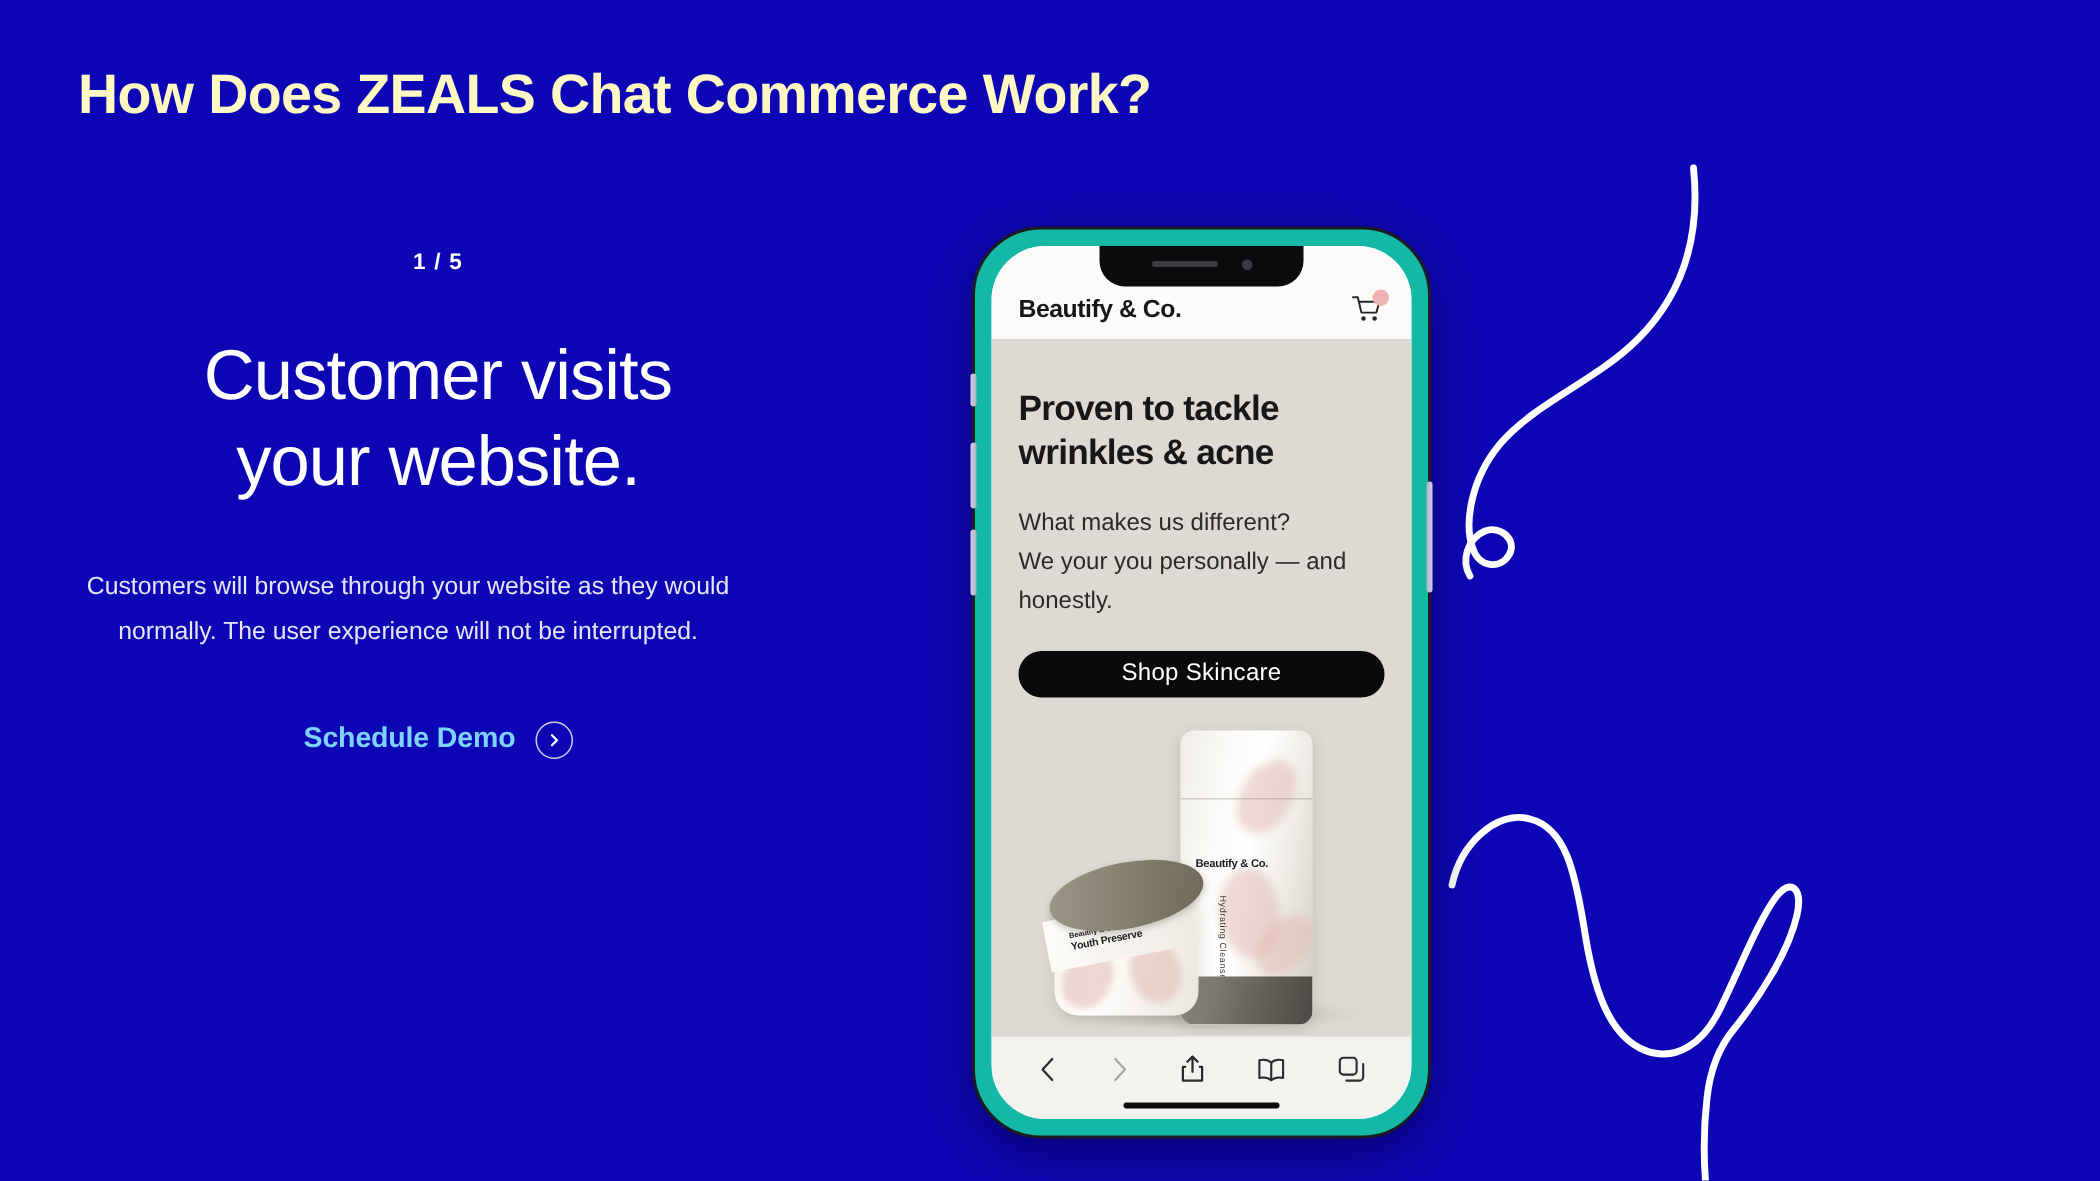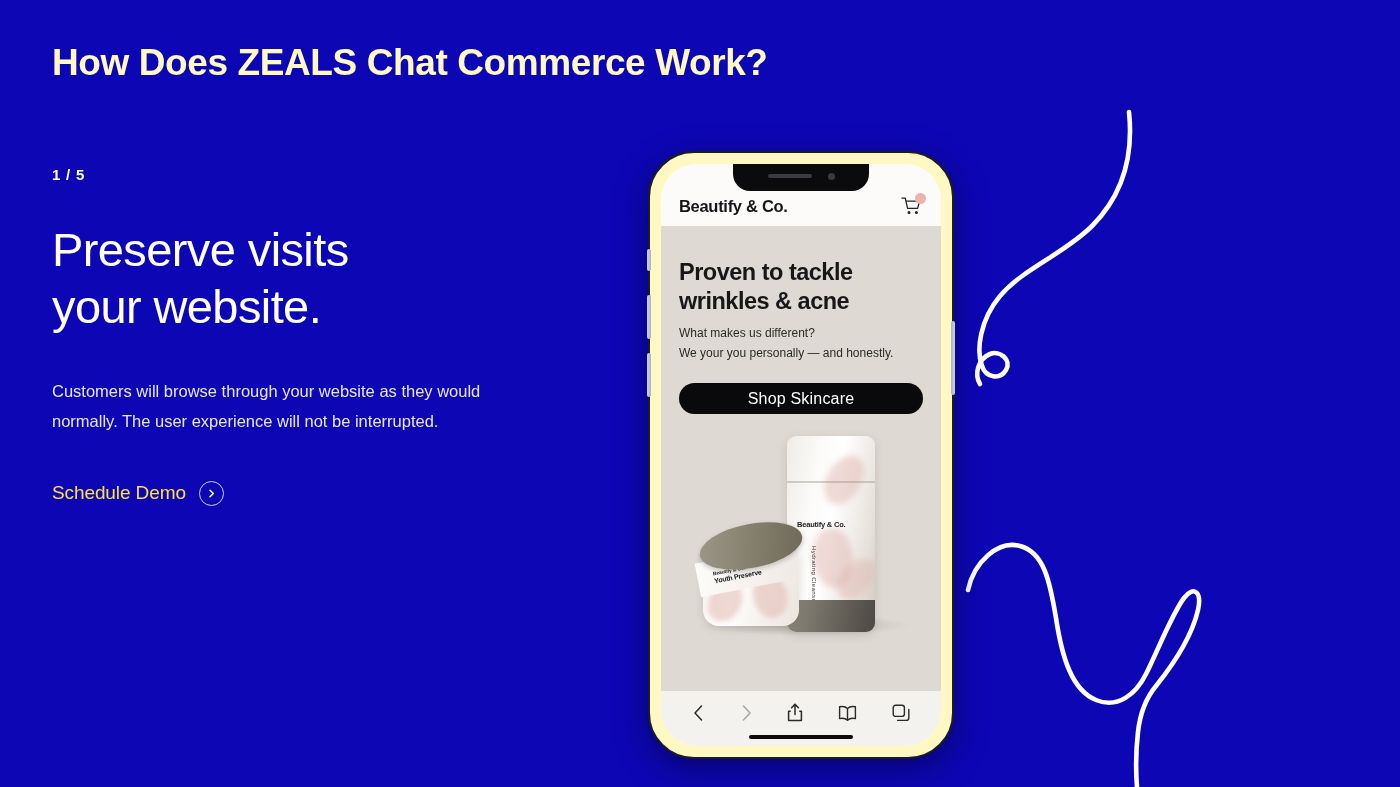--- a/index.html
+++ b/index.html
@@ -20,20 +20,21 @@
     color:#fef9c3;
     letter-spacing:-0.4px;
     white-space:nowrap;
   }
 
   
   .left-col {
     position:absolute;
     left:52px; top:166px;
     width:480px;
+    text-align:center;
   }
   .step-counter {
     font-size:15px;
     font-weight:bold;
     color:#ffffff;
     letter-spacing:0.8px;
     margin-bottom:38px;
   }
   .step-heading {
     font-size:47px;
@@ -53,22 +54,22 @@
   .cta-link {
     margin-top:44px;
     display:inline-flex;
     align-items:center;
     gap:13px;
     text-decoration:none;
     cursor:pointer;
   }
   .cta-label {
     font-size:19px;
-    font-weight:normal;
-    color:#fde047;
+    font-weight:bold;
+    color:#7dd3fc;
     letter-spacing:-0.1px;
   }
   .cta-circle {
     width:25px; height:25px;
     border:1.6px solid #cfcbee;
     border-radius:50%;
     display:flex; align-items:center; justify-content:center;
     flex:0 0 auto;
   }
   .cta-circle svg { display:block; }
@@ -83,21 +84,21 @@
 
   
   .phone-wrap {
     position:absolute;
     left:648px; top:151px;
     width:306px; height:608px;
   }
   .phone-body {
     position:absolute;
     inset:0;
-    background:#fef9c3;
+    background:#14b8a6;
     border-radius:46px;
     border:2px solid #1c1c20;
     box-shadow:0 10px 34px rgba(0,0,0,0.38);
   }
   
   .btn-side {
     position:absolute;
     background:linear-gradient(90deg,#cfd2e0,#aeb2c6);
     border-radius:2px;
   }
@@ -176,22 +177,22 @@
     overflow:hidden;
   }
   .hero-headline {
     font-size:23.5px;
     font-weight:bold;
     line-height:1.24;
     color:#17171a;
     letter-spacing:-0.5px;
   }
   .hero-sub {
-    margin-top:8px;
-    font-size:12px;
+    margin-top:20px;
+    font-size:16px;
     line-height:1.62;
     color:#2a2a2d;
   }
   .shop-btn {
     margin-top:20px;
     display:block;
     width:100%;
     height:31px;
     background:#0a0a0c;
     color:#ffffff;
@@ -347,21 +348,21 @@
 </style>
 </head>
 <body>
 
 <div class="page-title">How Does ZEALS Chat Commerce Work?</div>
 
 <div class="left-col">
   <div class="step-counter">1 / 5</div>
 
   <div class="step-heading">
-    <span>Preserve visits</span><br>
+    <span>Customer visits</span><br>
     <span>your website.</span>
   </div>
 
   <p class="step-body">Customers will browse through your website as they would normally. The user experience will not be interrupted.</p>
 
   <a class="cta-link">
     <span class="cta-label">Schedule Demo</span>
     <span class="cta-circle">
       <svg width="9" height="11" viewBox="0 0 9 11" fill="none">
         <path d="M3 2.2 L6.3 5.5 L3 8.8" stroke="#ffffff" stroke-width="1.5" stroke-linecap="round" stroke-linejoin="round"></path>

